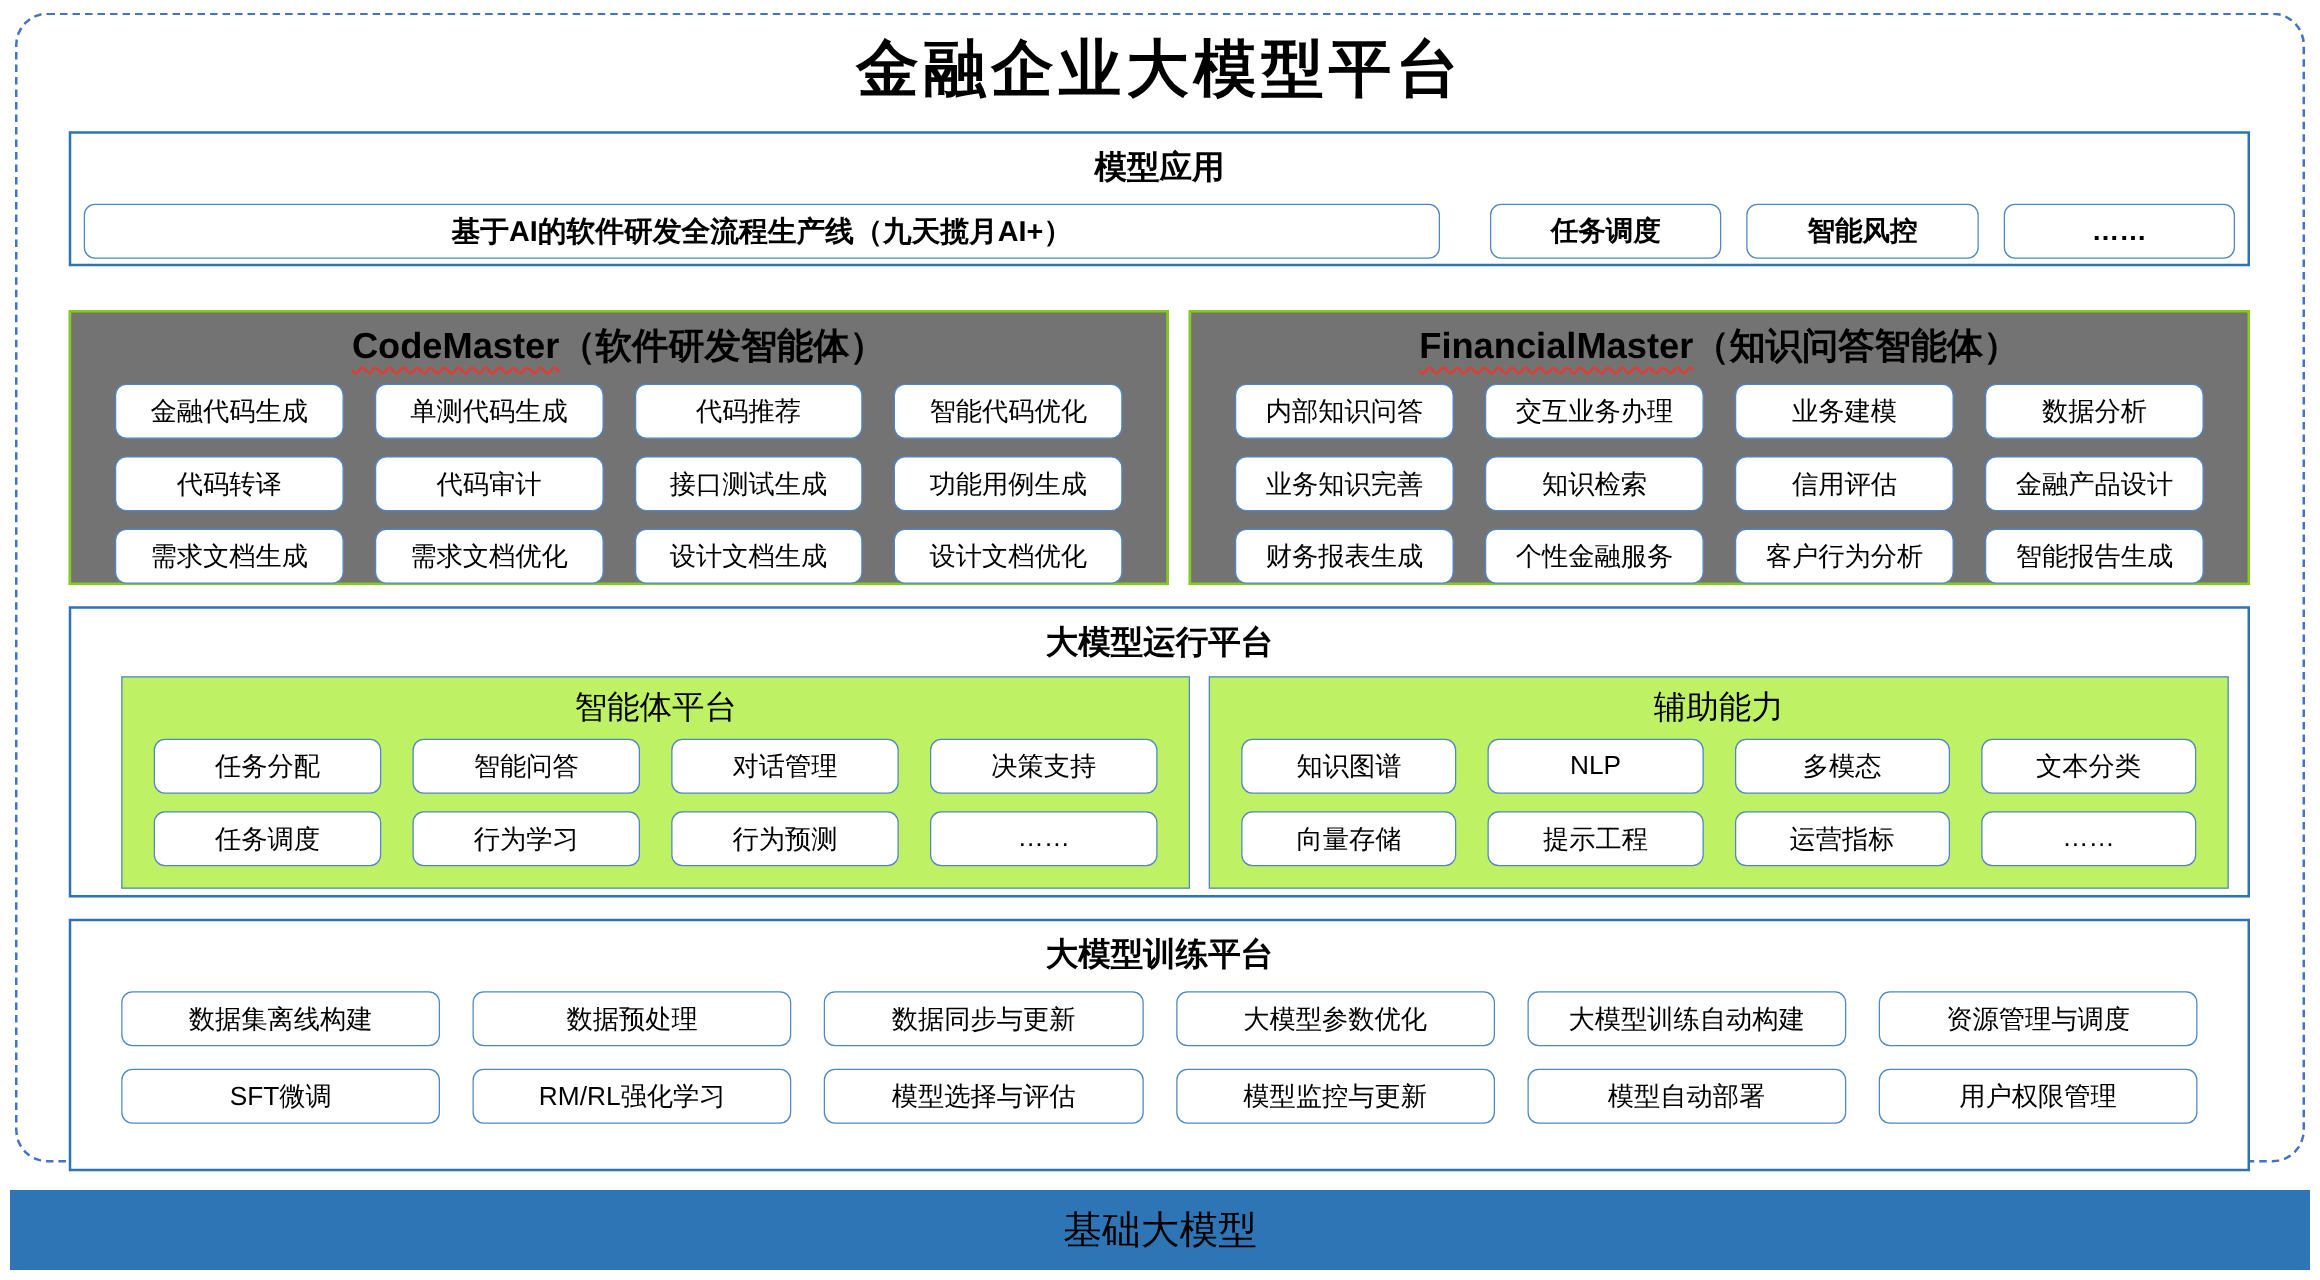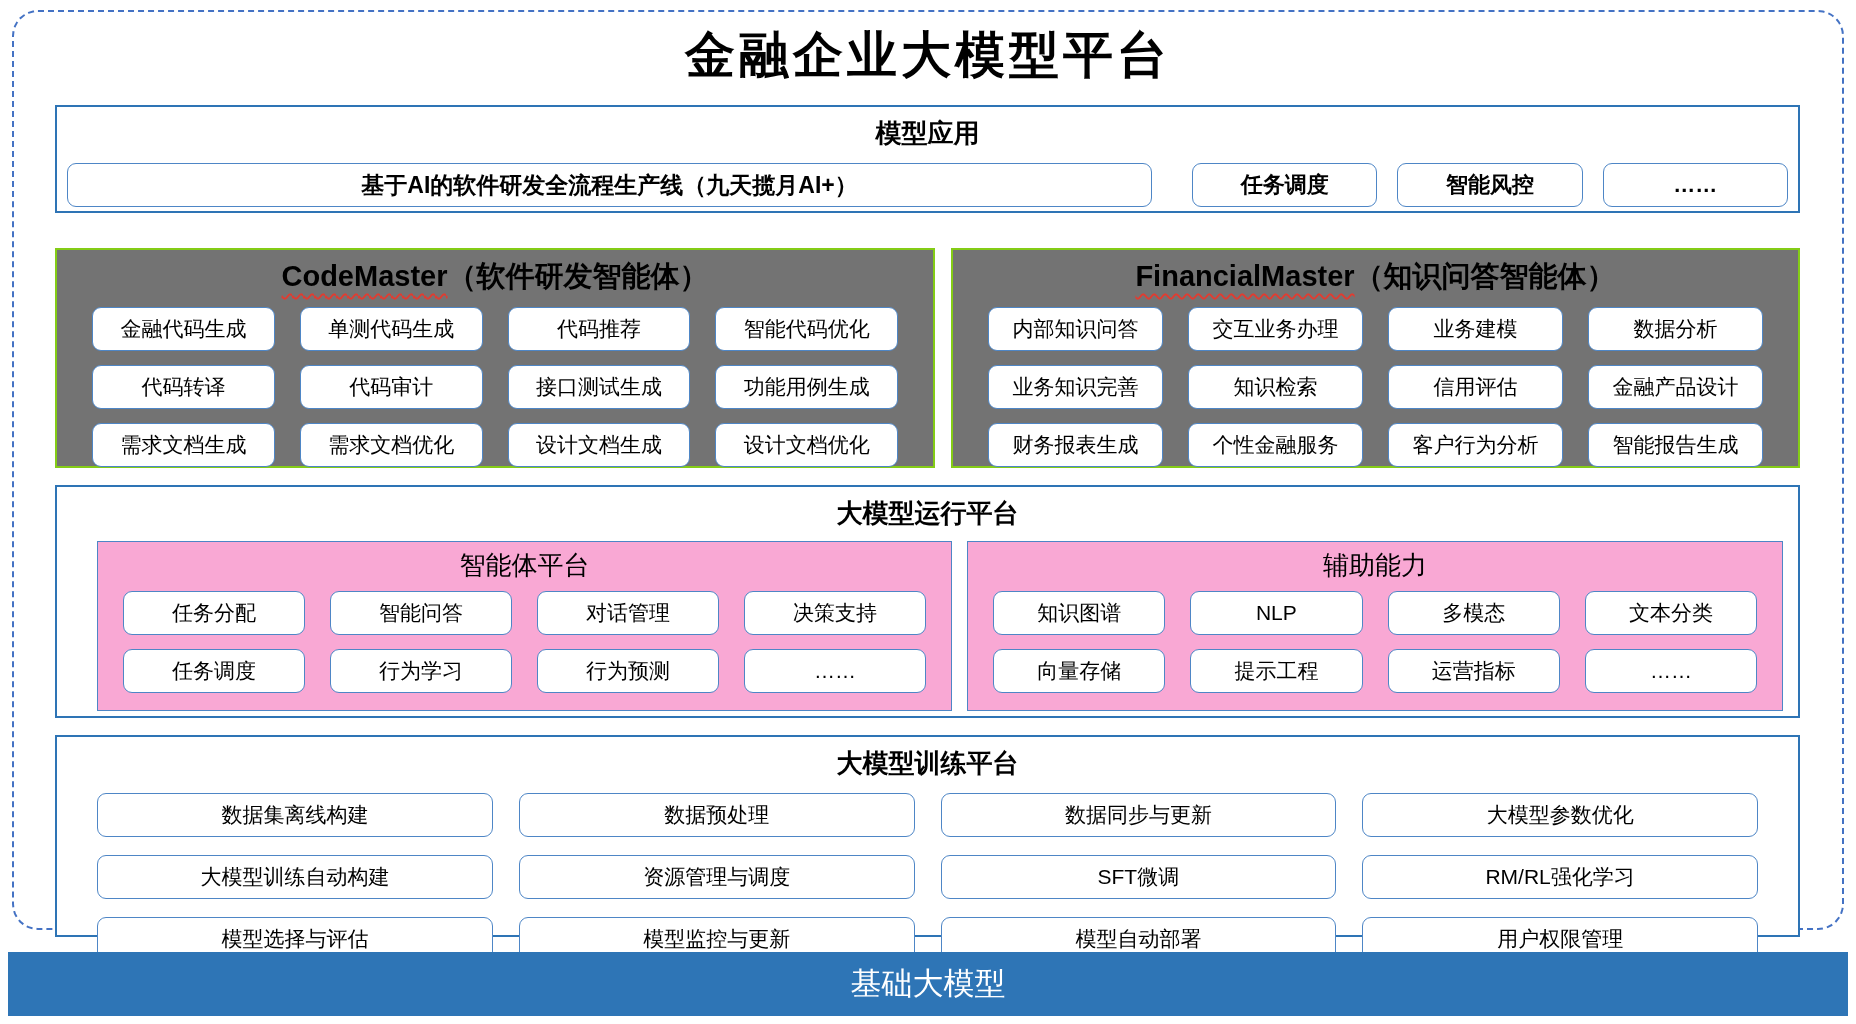--- a/index.html
+++ b/index.html
@@ -40,36 +40,36 @@
   .agent-right { flex:1; }
   .agent-title { text-align:center; font-weight:bold; font-size:29px; padding:7px 0 10px 0; }
   .squiggle { text-decoration:underline wavy #E03C31 2px; text-underline-offset:7px;
               text-decoration-skip-ink:none; }
   .grid4 { display:grid; grid-template-columns:repeat(4,1fr); column-gap:25px; row-gap:14px;
            padding:0 35px; }
 
   
   .sec3 { top:485px; height:233px; }
   .sec3-inner { display:flex; margin-top:10px; padding:0 15px 0 40px; gap:15px; height:170px; }
-  .sub-box { border:1.5px solid #4E86C6; background:#f9a8d4; }
+  .sub-box { border:1.5px solid #4E86C6; background:#bef264; }
   .sub-left { flex:0 0 855px; }
   .sub-right { flex:1; }
   .sub-title { text-align:center; font-size:26px; font-weight:normal; padding:6px 0 8px 0; }
   .sub-box .grid4 { padding:0 25px; }
 
   
   .sec4 { top:735px; height:202px; }
-  .grid6 { display:grid; grid-template-columns:repeat(4,1fr); column-gap:26px; row-gap:18px;
+  .grid6 { display:grid; grid-template-columns:repeat(6,1fr); column-gap:26px; row-gap:18px;
            padding:12px 40px 0 40px; }
   .grid6 .item-box { font-size:21px; }
 
   
   .foundation { position:absolute; left:8px; top:952px; width:1840px; height:64px;
                 background:#2E75B6; display:flex; align-items:center; justify-content:center;
-                color:#ffffff; font-size:31px; }
+                color:#000000; font-size:31px; }
 </style>
 </head>
 <body>
 
 <div class="frame"></div>
 
 <div class="main-title">金融企业大模型平台</div>
 
 <div class="section sec1">
   <div class="sec-title">模型应用</div>

